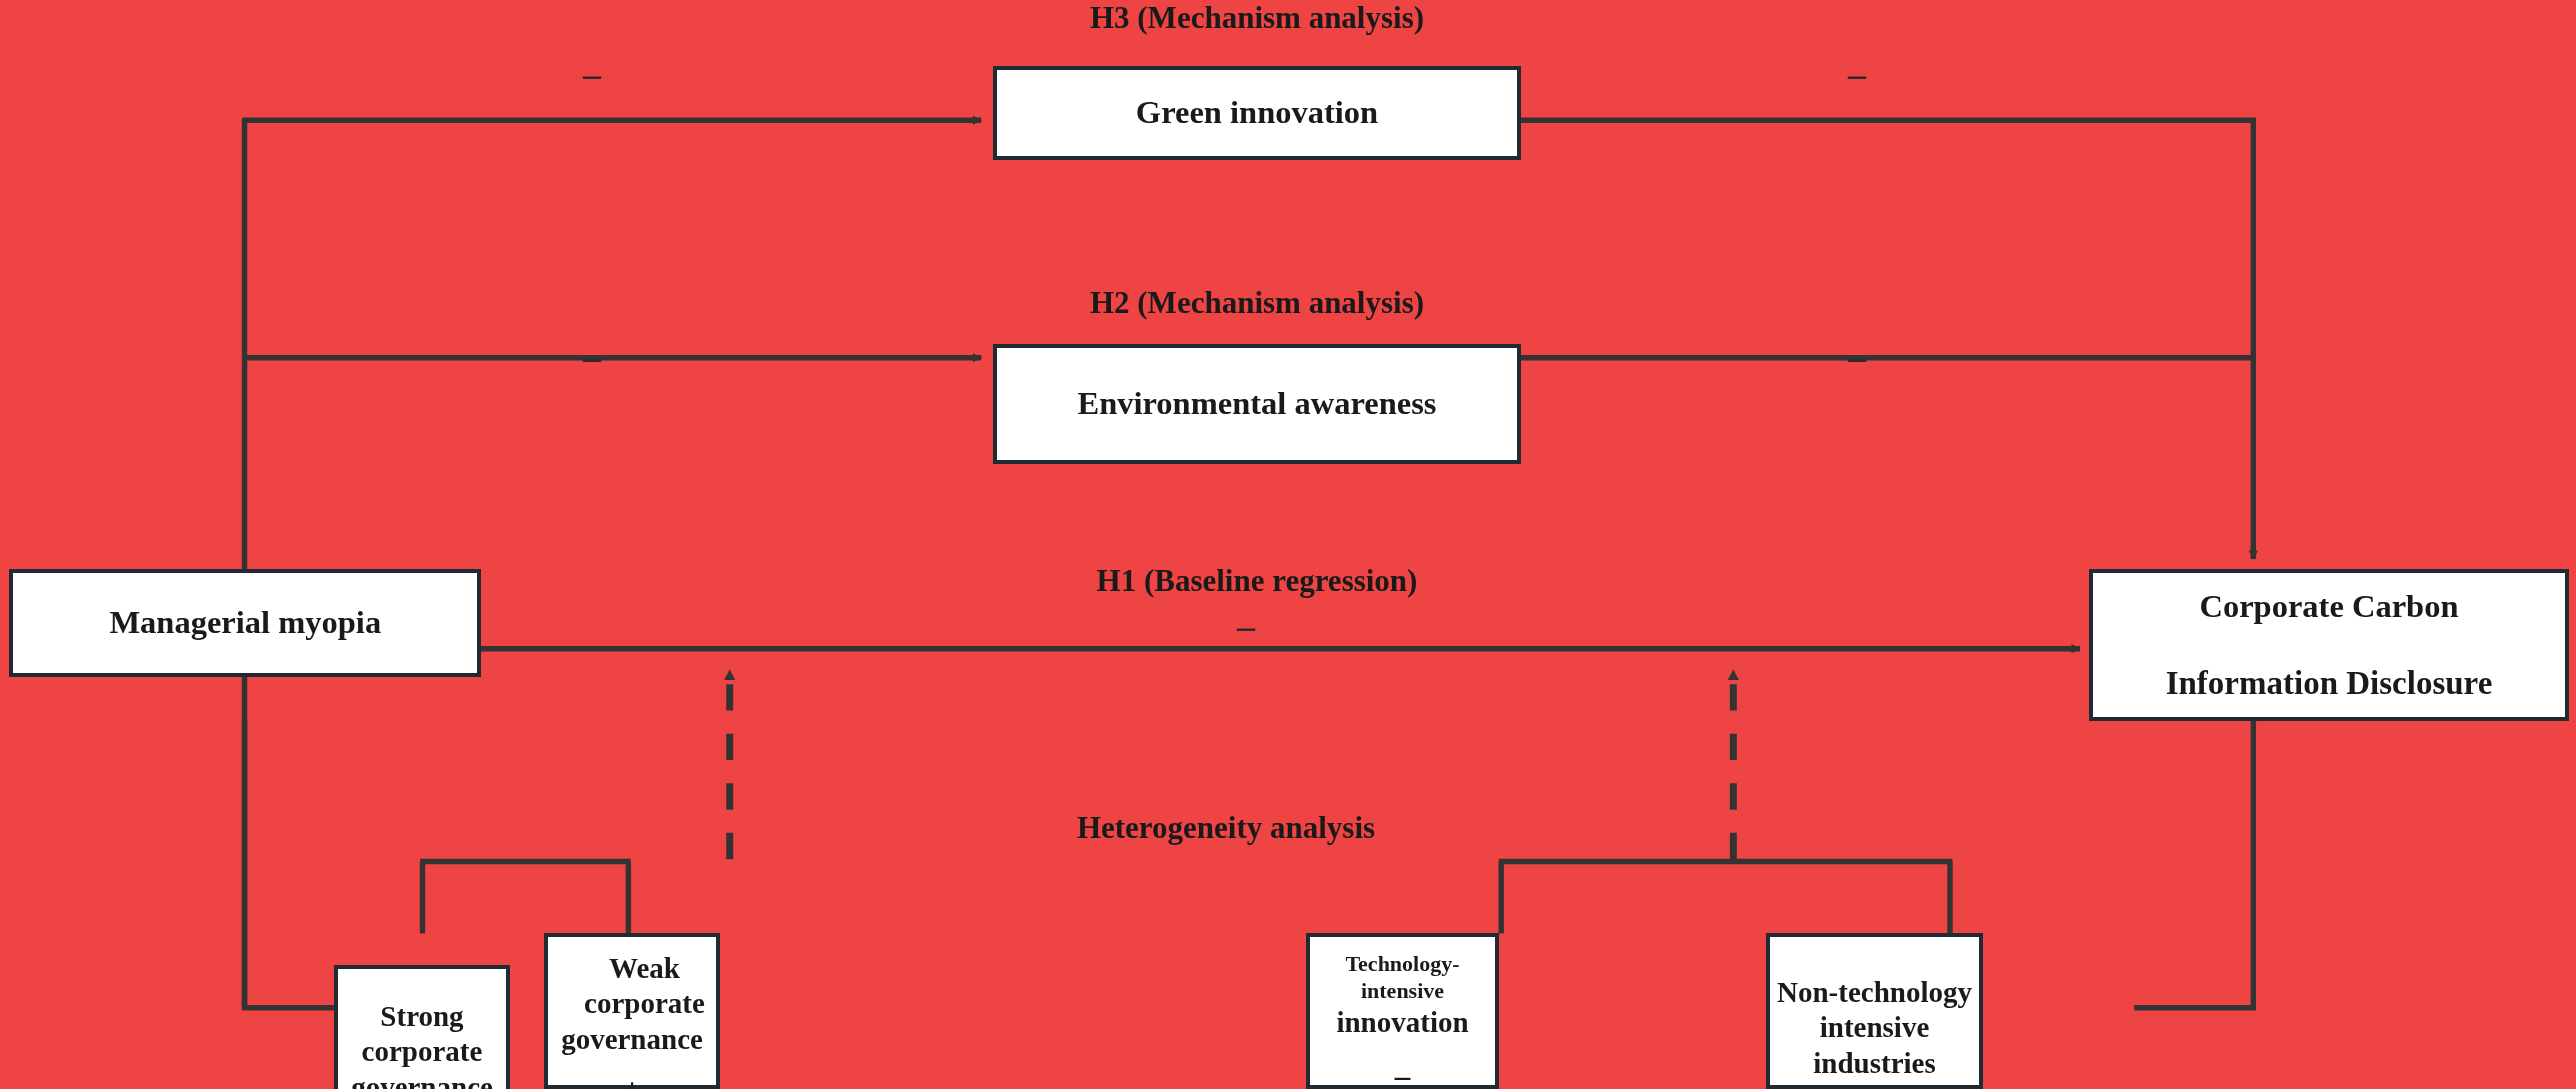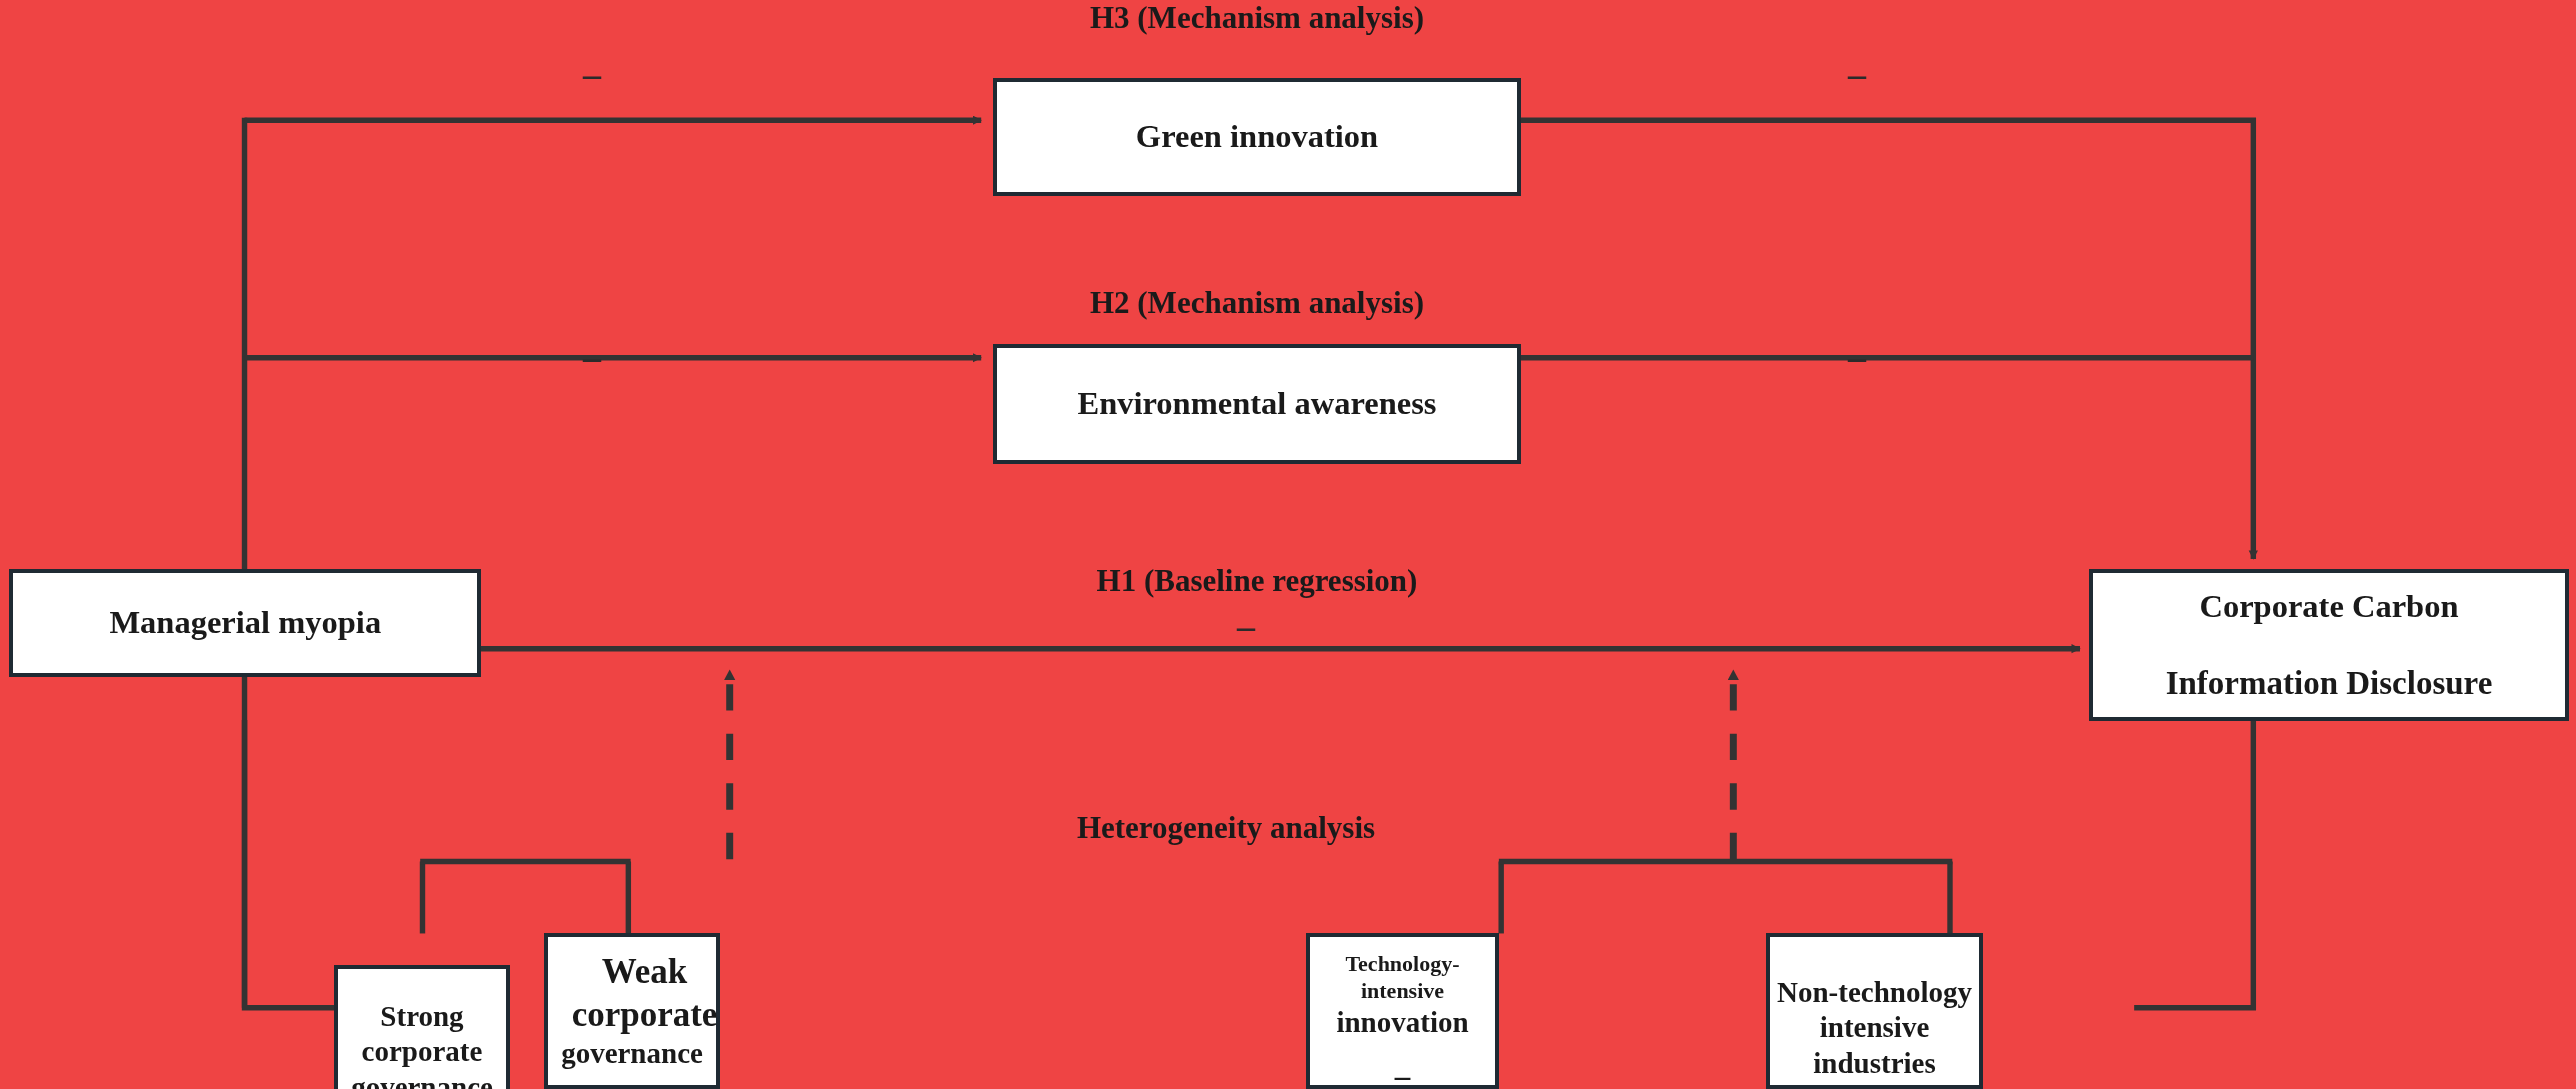--- a/index.html
+++ b/index.html
@@ -132,21 +132,21 @@
   <div class="sign" style="left:561px; top:56px; width:62px; font-size:36px;">–</div>
 
   <div class="sign" style="left:1826px; top:56px; width:62px; font-size:36px;">–</div>
 
   <div class="sign" style="left:561px; top:339px; width:62px; font-size:36px;">–</div>
 
   <div class="sign" style="left:1826px; top:339px; width:62px; font-size:36px;">–</div>
 
   <div class="sign" style="left:1215px; top:608px; width:62px; font-size:36px;">–</div>
 
-  <div class="node" style="left:993px; top:78px; width:528px; height:118px;justify-content:center;">
+  <div class="node" style="left:993px; top:66px; width:528px; height:94px;justify-content:center;">
     <div class="node-label" style="font-size:32.5px;">Green innovation</div>
   </div>
 
   <div class="node" style="left:993px; top:344px; width:528px; height:120px;">
     <div class="node-label" style="font-size:32.5px;">Environmental awareness</div>
   </div>
 
   <div class="node" style="left:9.3px; top:569px; width:472px; height:108px;">
     <div class="node-label" style="font-size:32.5px;">Managerial myopia</div>
   </div>
@@ -156,21 +156,21 @@
     <div class="node-label" style="font-size:33px;margin-top:36px;">Information Disclosure</div>
   </div>
 
   <div class="node" style="left:334px; top:933px; width:176px; height:156px; justify-content:space-between; padding-top:30px;margin-top:32px;">
     <div class="node-label" style="font-size:29px;">Strong corporate</div>
     <div class="node-label" style="font-size:29px;">governance</div>
     <div class="node-sign" style="font-size:31px; margin-top:20px;">–</div>
   </div>
 
   <div class="node" style="left:544px; top:933px; width:176px; height:156px; justify-content:flex-start; padding-top:14px;">
-    <div class="node-label" style="font-size:35px;margin-left:25px;">Weak corporate</div>
+    <div class="node-label" style="font-size:29px;margin-left:25px;">Weak corporate</div>
     <div class="node-label" style="font-size:29px;">governance</div>
     <div class="node-sign" style="font-size:31px; margin-top:17px;">+</div>
   </div>
 
   <div class="node" style="left:1306px; top:933px; width:193px; height:156px; justify-content:flex-start; padding-top:14px;">
     <div class="node-label" style="font-size:22px;">Technology-intensive</div>
     <div class="node-label" style="font-size:29px;">innovation</div>
     <div class="node-sign" style="font-size:31px; margin-top:20px;">–</div>
   </div>
 

